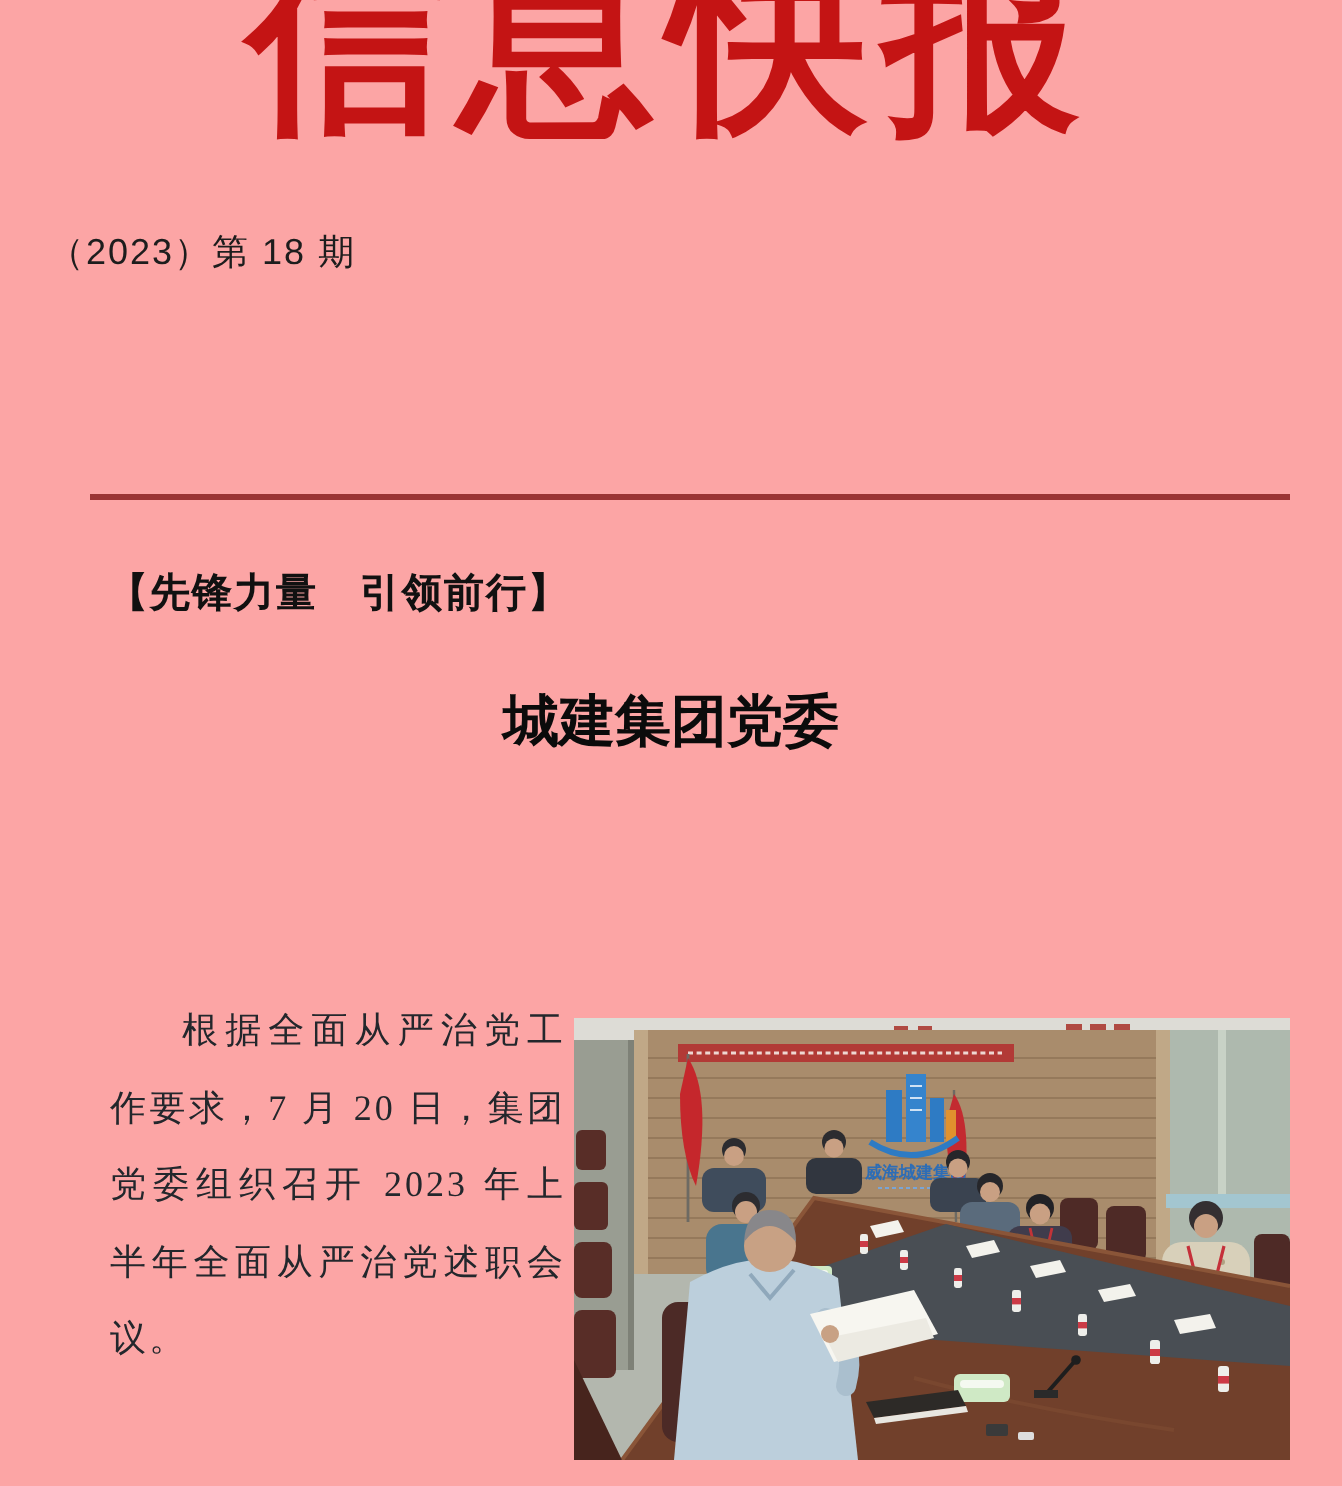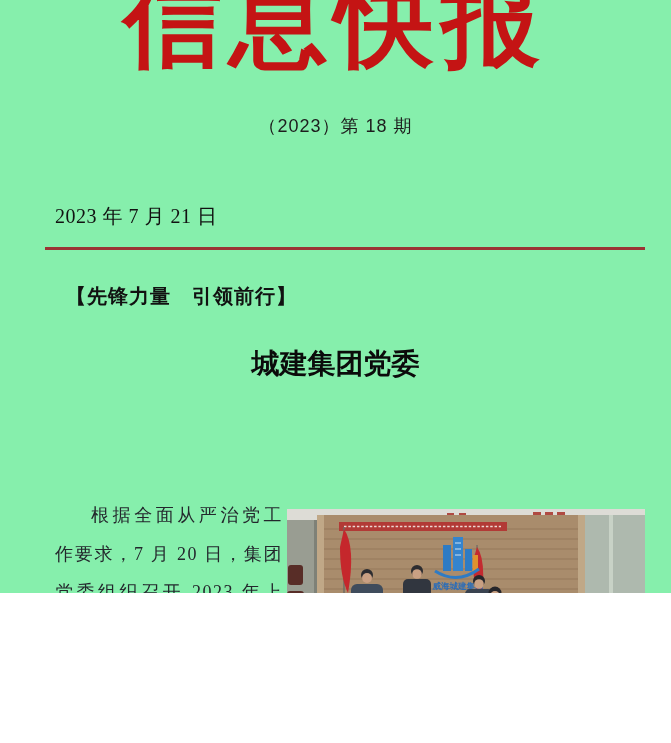--- a/index.html
+++ b/index.html
@@ -3,22 +3,22 @@
 <meta charset="utf-8">
 <style>
   html, body {
     margin: 0;
     padding: 0;
     background: #ffffff;
   }
   .page {
     position: relative;
     width: 671px;
-    height: 593px;
-    background: #86efac;
+    height: 743px;
+    background: #fca5a5;
     overflow: hidden;
     color: var(--text-dark, #222222);
     font-family: "Liberation Serif", serif;
   }
   .masthead {
     position: absolute;
     top: -26px;
     left: 0;
     right: 0;
     text-align: center;
@@ -28,25 +28,26 @@
     line-height: 1;
     letter-spacing: 8px;
     color: var(--masthead-red, #c41414);
     white-space: nowrap;
   }
   .issue {
     position: absolute;
     top: 114px;
     left: 0;
     right: 0;
-    text-align: center;
+    text-align: left;
     font-family: "Liberation Sans", sans-serif;
     font-size: 18px;
     letter-spacing: 1px;
     color: #1d1d1d;
+    padding-left: 24px;
   }
   .pubrow {
     position: absolute;
     top: 203px;
     left: 55px;
     right: 31px;
     display: flex;
     justify-content: space-between;
     align-items: baseline;
   }
@@ -72,29 +73,28 @@
   }
   .section-header {
     position: absolute;
     top: 283px;
     left: 54px;
     font-family: "Liberation Sans", sans-serif;
     font-weight: bold;
     font-size: 20px;
     letter-spacing: 1px;
     color: #111111;
-    margin-left: 12px;
   }
   .article-title {
     position: absolute;
     top: 345px;
     left: 0;
     right: 0;
     text-align: center;
-    font-family: Liberation Sans, sans-serif;
+    font-family: Liberation Mono, monospace;
     font-weight: bold;
     font-size: 28px;
     line-height: 38px;
     color: #0b0b0b;
   }
   .body-text {
     position: absolute;
     top: 496px;
     left: 55px;
     width: 228px;
@@ -120,21 +120,20 @@
 </head>
 <body>
 
 <div class="page">
 
   <div class="masthead">信息快报</div>
 
   <div class="issue">（2023）第 18 期</div>
 
   <div class="pubrow">
-    <span class="pubdate">2023 年 7 月 21 日</span>
   </div>
 
   <div class="rule"></div>
 
   <div class="section-header">【先锋力量　引领前行】</div>
 
   <div class="article-title">
     <div>城建集团党委</div>
   </div>
 

